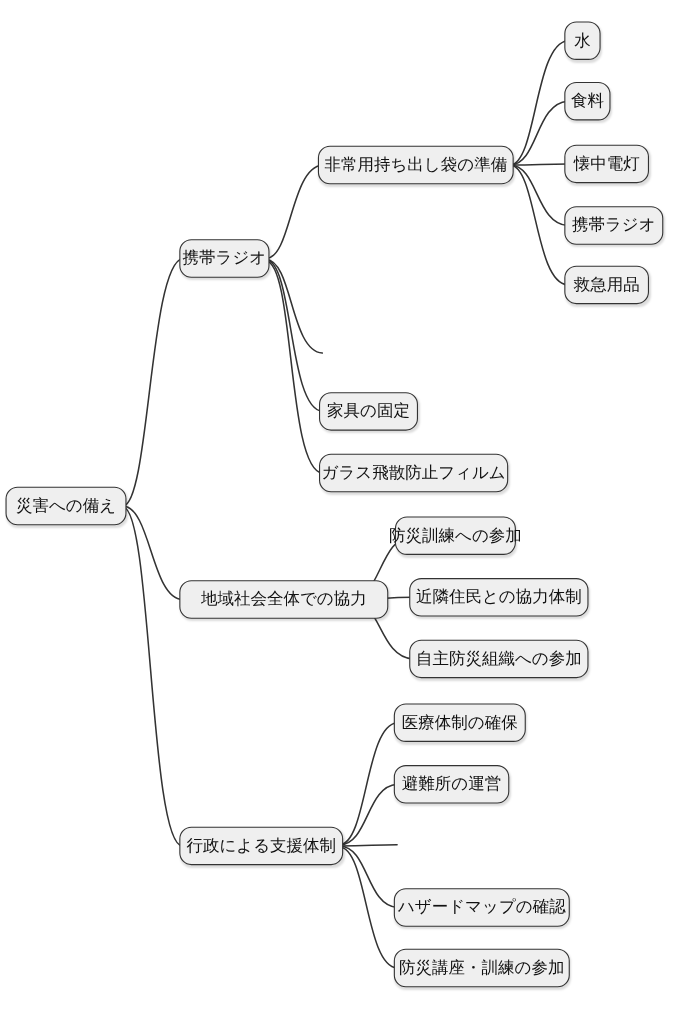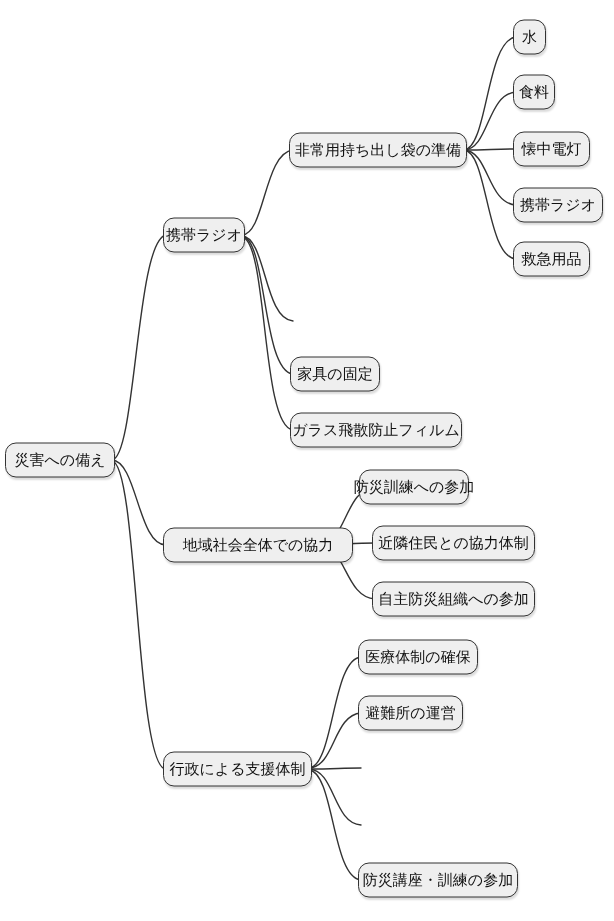--- a/index.html
+++ b/index.html
@@ -98,15 +98,16 @@
   <div class="node" style="left:513px;top:149px;width:77px">懐中電灯</div>
   <div class="node" style="left:513px;top:205px;width:90px">携帯ラジオ</div>
   <div class="node" style="left:513px;top:259px;width:77px">救急用品</div>
 
   <div class="node" style="left:359px;top:487px;width:110px">防災訓練への参加</div>
   <div class="node" style="left:372px;top:543px;width:163px">近隣住民との協力体制</div>
   <div class="node" style="left:372px;top:599px;width:163px">自主防災組織への参加</div>
 
   <div class="node" style="left:358px;top:657px;width:120px">医療体制の確保</div>
   <div class="node" style="left:358px;top:713px;width:105px">避難所の運営</div>
+  <div class="node" style="left:358px;top:825px;width:160px">ハザードマップの確認</div>
   <div class="node" style="left:358px;top:880px;width:160px">防災講座・訓練の参加</div>
 
 </div>
 
 </body></html>

